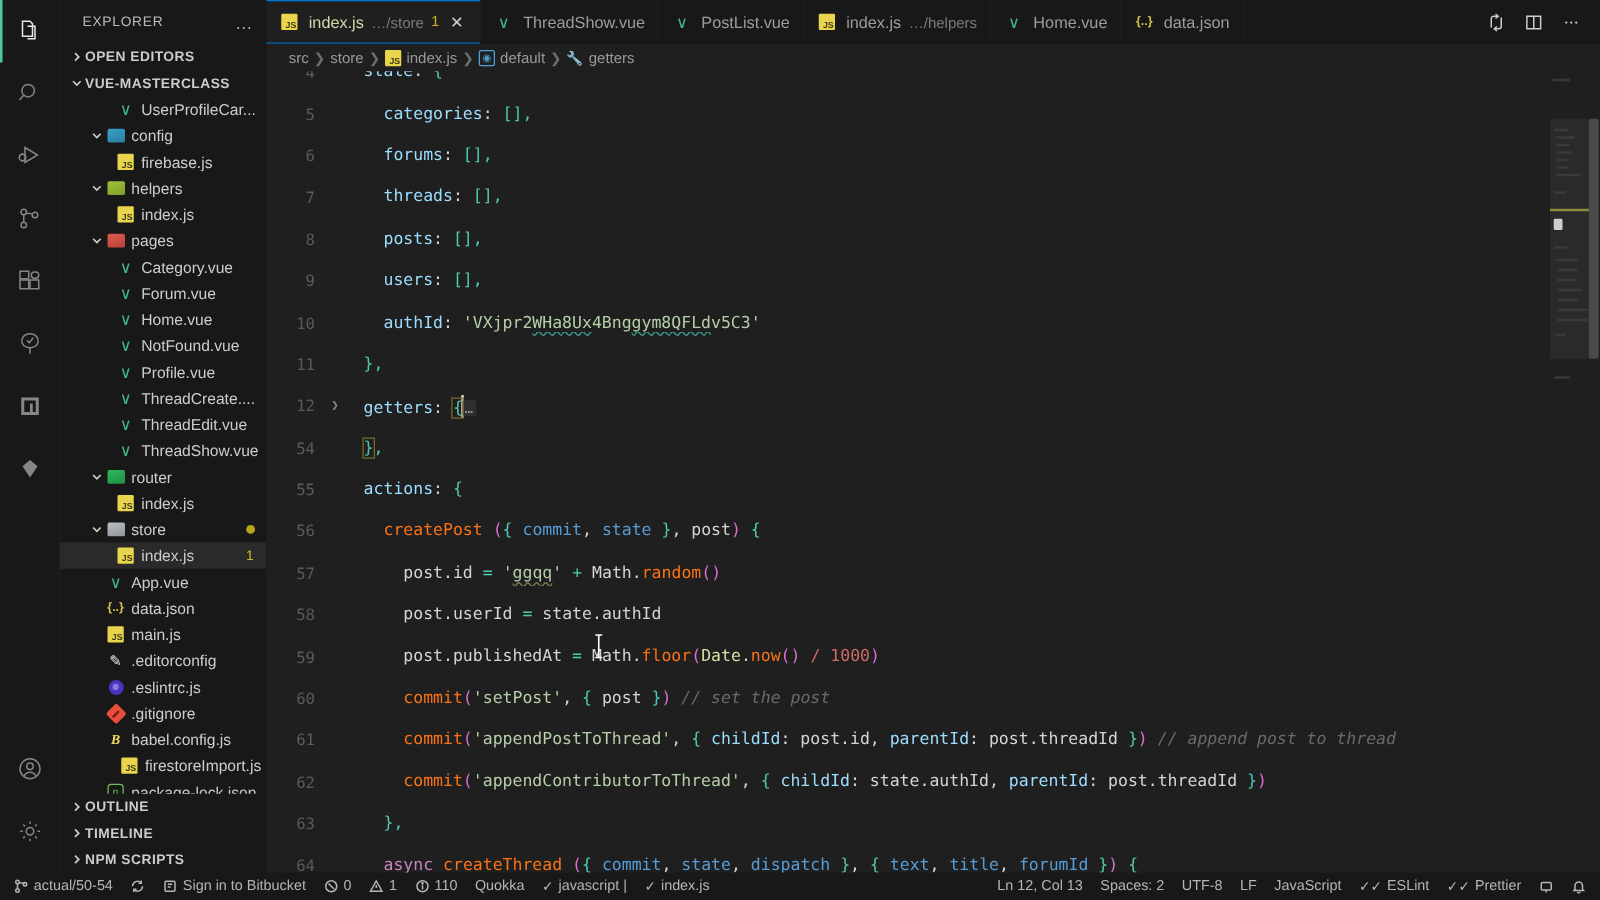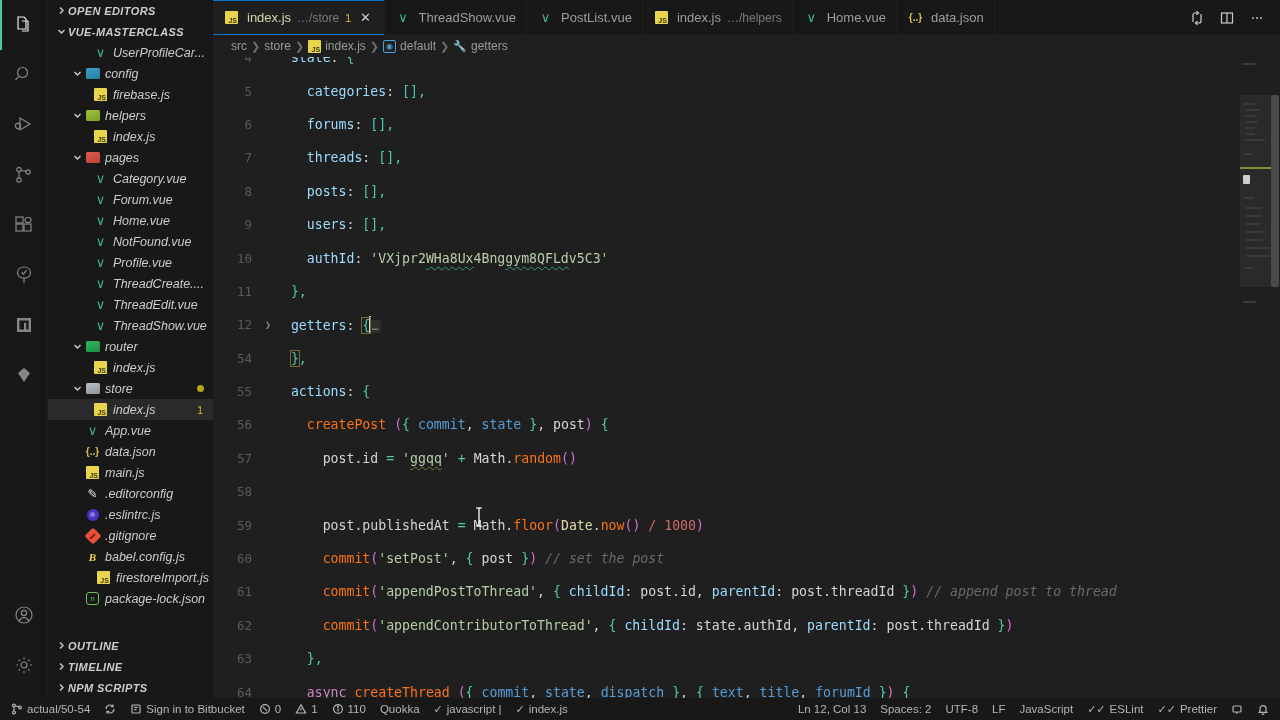--- a/index.html
+++ b/index.html
@@ -43,21 +43,21 @@
   .tree { flex:1; overflow:hidden; font-size:12.5px; }
   .row {
     height:21px; display:flex; align-items:center; white-space:nowrap;
     cursor:pointer; position:relative; padding-right:4px;
   }
   .row.selected { background:#2a2a2a; }
   .row.selected::before { content:""; position:absolute; left:0; top:0; bottom:0; width:1px; background:#2a2a2a; }
   .sect { color:#cccccc; font-size:11px; font-weight:bold; letter-spacing:.4px; text-transform:uppercase; }
   .chev { width:14px; flex:0 0 14px; display:flex; align-items:center; justify-content:center; color:#cccccc; font-size:9px; }
   .chev svg { stroke:#cccccc; stroke-width:1.4; fill:none; }
-  .lbl { overflow:hidden; text-overflow:ellipsis;font-style:italic; }
+  .lbl { overflow:hidden; text-overflow:ellipsis; }
   .ficon { width:17px; flex:0 0 17px; display:flex; align-items:center; justify-content:center; margin-right:4px; }
   .badge-dot { width:7px; height:7px; border-radius:50%; background:#b7a51a; margin-left:auto; margin-right:5px; }
   .badge-num { margin-left:auto; color:#d4b71e; font-size:11px; margin-right:6px; }
   .sb-foot .row { padding-left:6px; }
 
   
   .i-js { width:13px;height:13px;background:#e8d44d;border-radius:1px;color:#3b3b12;
           font-family:"Liberation Sans",sans-serif;font-size:7px;font-weight:bold;
           display:flex;align-items:flex-end;justify-content:flex-end;padding:0 1px; }
   .i-vue { color:#41b883; font-size:13px; line-height:1; }
@@ -251,20 +251,24 @@
         <div class="ab-item">
           <svg width="22" height="22" viewBox="0 0 22 22">
               <circle cx="11" cy="11" r="3"></circle>
               <path d="M11 3.2v2M11 17v2M3.2 11h2M17 11h2M5.6 5.6l1.4 1.4M15.1 15.1l1.4 1.4M16.5 5.6l-1.4 1.4M6.9 15.1L5.6 16.5"></path>
             </svg>
         </div>
       </div>
     </div>
 
     <div class="sidebar">
+      <div class="sb-header">
+        <span>EXPLORER</span>
+        <span class="sb-dots">…</span>
+      </div>
       <div class="tree">
 
         <div class="row" style="padding-left:6px">
           <span class="chev">
             <svg width="9" height="9" viewBox="0 0 9 9">
                 <polyline points="3,1.5 6,4.5 3,7.5"></polyline>
               </svg>
           </span>
           <span class="sect lbl">OPEN EDITORS</span>
         </div>
@@ -683,20 +687,21 @@
                 <span class="codetext">    <span class="t-fn2">createPost</span><span class="t-white"> </span><span class="t-paren">(</span><span class="t-punc">{</span><span class="t-white"> </span><span class="t-blue">commit</span><span class="t-white">, </span><span class="t-blue">state</span><span class="t-white"> </span><span class="t-punc">}</span><span class="t-white">, </span><span class="t-white">post</span><span class="t-paren">)</span><span class="t-white"> </span><span class="t-punc">{</span></span>
               </div>
               <div class="ln-row">
                 <span class="gutter">57</span>
                 <span class="fold"></span>
                 <span class="codetext">      <span class="t-white">post</span><span class="t-white">.</span><span class="t-white">id</span><span class="t-white"> </span><span class="t-punc">=</span><span class="t-white"> </span><span class="t-strg">'<span class="squig2">ggqq</span>'</span><span class="t-white"> </span><span class="t-punc">+</span><span class="t-white"> </span><span class="t-white">Math</span><span class="t-white">.</span><span class="t-fn2">random</span><span class="t-paren">()</span></span>
               </div>
               <div class="ln-row">
                 <span class="gutter">58</span>
                 <span class="fold"></span>
+                <span class="codetext">      <span class="t-white">post</span><span class="t-white">.</span><span class="t-white">userId</span><span class="t-white"> </span><span class="t-punc">=</span><span class="t-white"> </span><span class="t-white">state</span><span class="t-white">.</span><span class="t-white">authId</span></span>
               </div>
               <div class="ln-row">
                 <span class="gutter">59</span>
                 <span class="fold"></span>
                 <span class="codetext">      <span class="t-white">post</span><span class="t-white">.</span><span class="t-white">publishedAt</span><span class="t-white"> </span><span class="t-punc">=</span><span class="t-white"> </span><span class="t-white">Math</span><span class="t-white">.</span><span class="t-fn2">floor</span><span class="t-paren">(</span><span class="t-fn">Date</span><span class="t-white">.</span><span class="t-fn2">now</span><span class="t-paren">()</span><span class="t-white"> </span><span class="t-num">/</span><span class="t-white"> </span><span class="t-num">1000</span><span class="t-paren">)</span></span>
               </div>
               <div class="ln-row">
                 <span class="gutter">60</span>
                 <span class="fold"></span>
                 <span class="codetext">      <span class="t-fn2">commit</span><span class="t-paren">(</span><span class="t-strg">'setPost'</span><span class="t-white">, </span><span class="t-punc">{</span><span class="t-white"> </span><span class="t-white">post</span><span class="t-white"> </span><span class="t-punc">}</span><span class="t-paren">)</span><span class="t-white"> </span><span class="t-com">// set the post</span></span>

